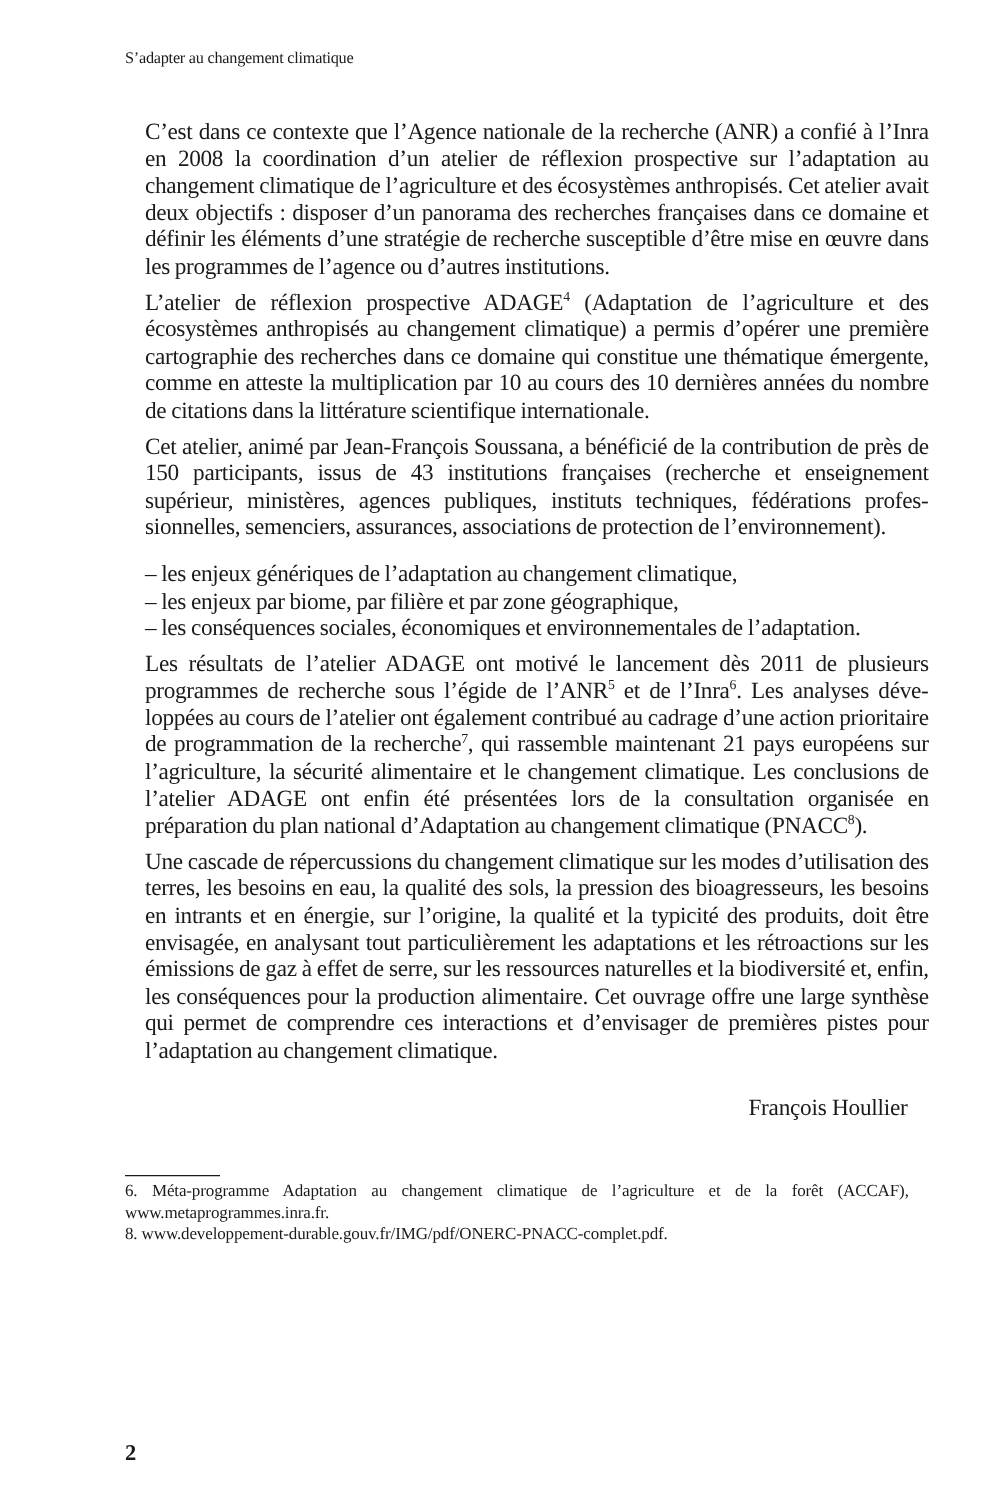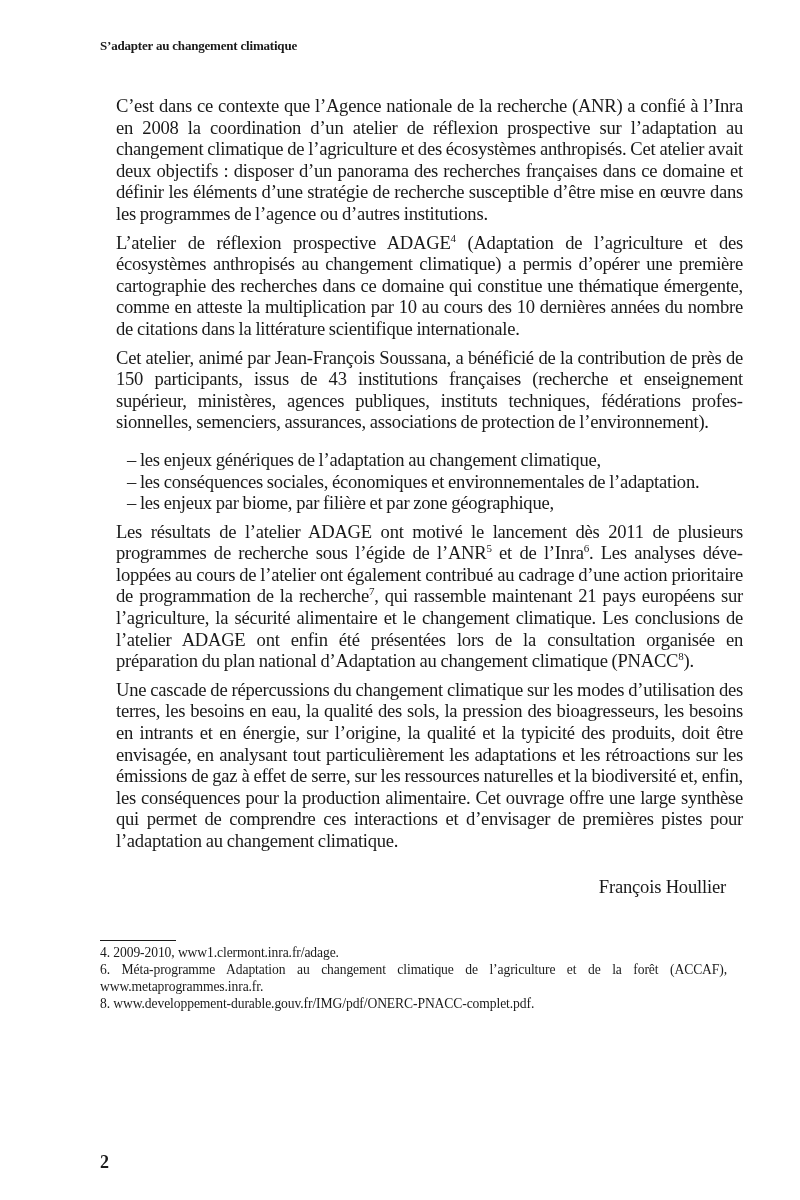--- a/index.html
+++ b/index.html
@@ -3,30 +3,30 @@
   <meta charset="utf-8">
   <style>
     html, body { margin: 0; padding: 0; }
     body {
       width: 800px; height: 1200px; background: #ffffff; position: relative;
       overflow: hidden; color: #1a1a1a;
       font-family: "Liberation Serif", "DejaVu Serif", serif;
     }
     .running-head {
       position: absolute; left: 100px; top: 38px;
-      font-family: "Liberation Serif", serif; font-weight: bold;
+      font-family: "Liberation Serif", serif; font-weight: normal;
       font-size: 13px; letter-spacing: -0.2px;
     }
     .body-text {
       position: absolute; left: 116px; top: 95px; width: 627px;
       font-size: 18.6px; line-height: 21.6px; text-align: justify;
       letter-spacing: -0.25px; word-spacing: -0.5px;
     }
     .body-text p { margin: 0 0 7px 0; hyphens: manual; }
-    .body-text .list { margin: 11px; padding: 0; list-style: none; }
+    .body-text .list { margin: 0; padding: 0; list-style: none; }
     .body-text .list li { margin: 0; text-align: left; }
     .body-text .list li::before { content: "\2013\00a0"; }
     sup { font-size: 11px; line-height: 0; vertical-align: 7px; }
     .signature {
       position: absolute; right: 74px; top: 876px; text-align: left;
       font-size: 18.6px; line-height: 22px; letter-spacing: -0.2px;
     }
     .fn-rule {
       position: absolute; left: 100px; top: 940px; width: 76px; height: 0;
       border-top: 1px solid #1a1a1a;
@@ -48,34 +48,33 @@
 <div class="running-head">S’adapter au changement climatique</div>
 
 <div class="body-text">
   <p>C’est dans ce contexte que l’Agence nationale de la recherche (ANR) a confié à l’Inra en 2008 la coordination d’un atelier de réflexion prospective sur l’adapta­tion au changement climatique de l’agriculture et des écosystèmes anthropisés. Cet atelier avait deux objectifs : disposer d’un panorama des recherches françaises dans ce domaine et définir les éléments d’une stratégie de recherche susceptible d’être mise en œuvre dans les programmes de l’agence ou d’autres institutions.</p>
 
   <p><span>L’atelier de réflexion prospective ADAGE</span><sup>4</sup><span> (Adaptation de l’agriculture et des écosystèmes anthropisés au changement climatique) a permis d’opérer une première cartographie des recherches dans ce domaine qui constitue une thématique émer­gente, comme en atteste la multiplication par 10 au cours des 10 dernières années du nombre de citations dans la littérature scientifique internationale.</span></p>
 
   <p style="margin-bottom:16px"><span>Cet atelier, animé par Jean-François Soussana, a bénéficié de la contribution de près de 150 participants, issus de 43 institutions françaises (recherche et enseignement supérieur, ministères, agences publiques, instituts techniques, fédérations profes­sionnelles, semenciers, assurances, associations de protection de l’environnement).</span></p>
   <ul class="list" style="margin-bottom:7px">
     <li>les enjeux génériques de l’adaptation au changement climatique,</li>
+    <li>les enjeux par biome, par filière et par zone géographique,</li>
     <li>les conséquences sociales, économiques et environnementales de l’adaptation.</li>
-    <li>les enjeux par biome, par filière et par zone géographique,</li>
   </ul>
 
   <p><span>Les résultats de l’atelier ADAGE ont motivé le lancement dès 2011 de plusieurs programmes de recherche sous l’égide de l’ANR</span><sup>5</sup><span> et de l’Inra</span><sup>6</sup><span>. Les analyses déve­loppées au cours de l’atelier ont également contribué au cadrage d’une action prioritaire de programmation de la recherche</span><sup>7</sup><span>, qui rassemble maintenant 21 pays européens sur l’agriculture, la sécurité alimentaire et le changement climatique. Les conclusions de l’atelier ADAGE ont enfin été présentées lors de la consultation organisée en préparation du plan national d’Adaptation au changement climatique (PNACC</span><sup>8</sup><span>).</span></p>
 
   <p>Une cascade de répercussions du changement climatique sur les modes d’utilisation des terres, les besoins en eau, la qualité des sols, la pression des bioagresseurs, les besoins en intrants et en énergie, sur l’origine, la qualité et la typicité des produits, doit être envisagée, en analysant tout particulièrement les adaptations et les rétroac­tions sur les émissions de gaz à effet de serre, sur les ressources naturelles et la biodiversité et, enfin, les conséquences pour la production alimentaire. Cet ouvrage offre une large synthèse qui permet de comprendre ces interactions et d’envisager de premières pistes pour l’adaptation au changement climatique.</p>
 </div>
 
 <div class="signature">
   <div>François Houllier</div>
 </div>
 
 <div class="fn-rule"></div>
 
 <div class="footnotes">
-  <p>4. 2009-2010, www1.clermont.inra.fr/adage.</p>
   <p>6. Méta-programme Adaptation au changement climatique de l’agriculture et de la forêt (ACCAF), www.metaprogrammes.inra.fr.</p>
   <p>8. www.developpement-durable.gouv.fr/IMG/pdf/ONERC-PNACC-complet.pdf.</p>
 </div>
 
 <div class="page-number">2</div>
 
 </body></html>

